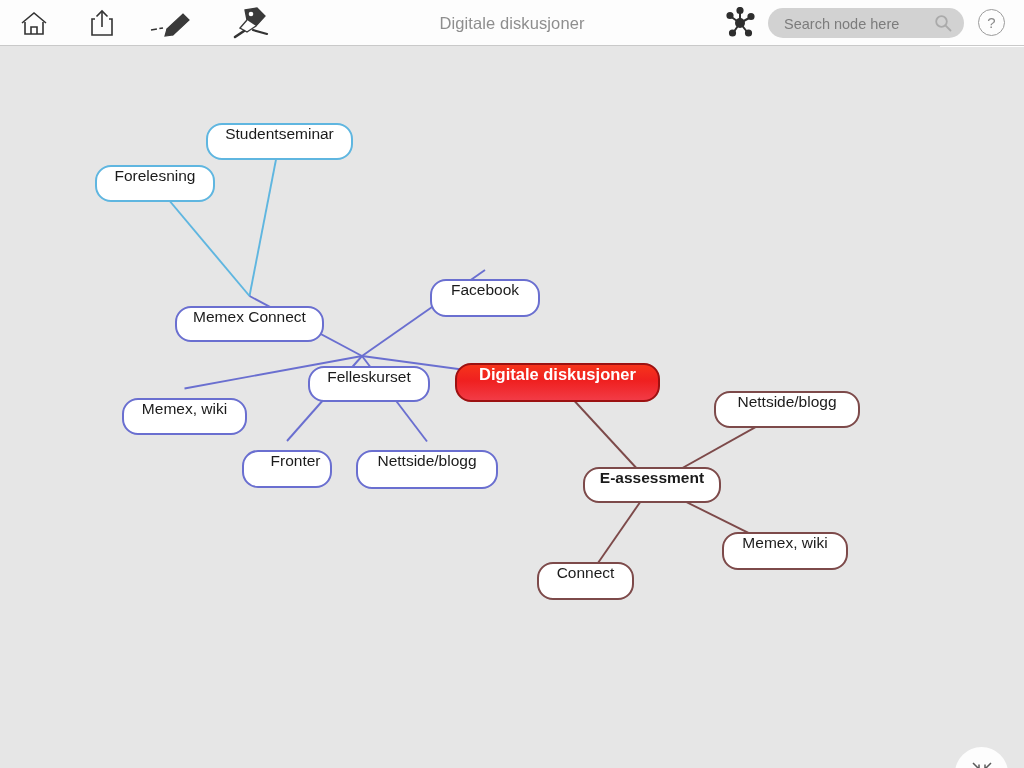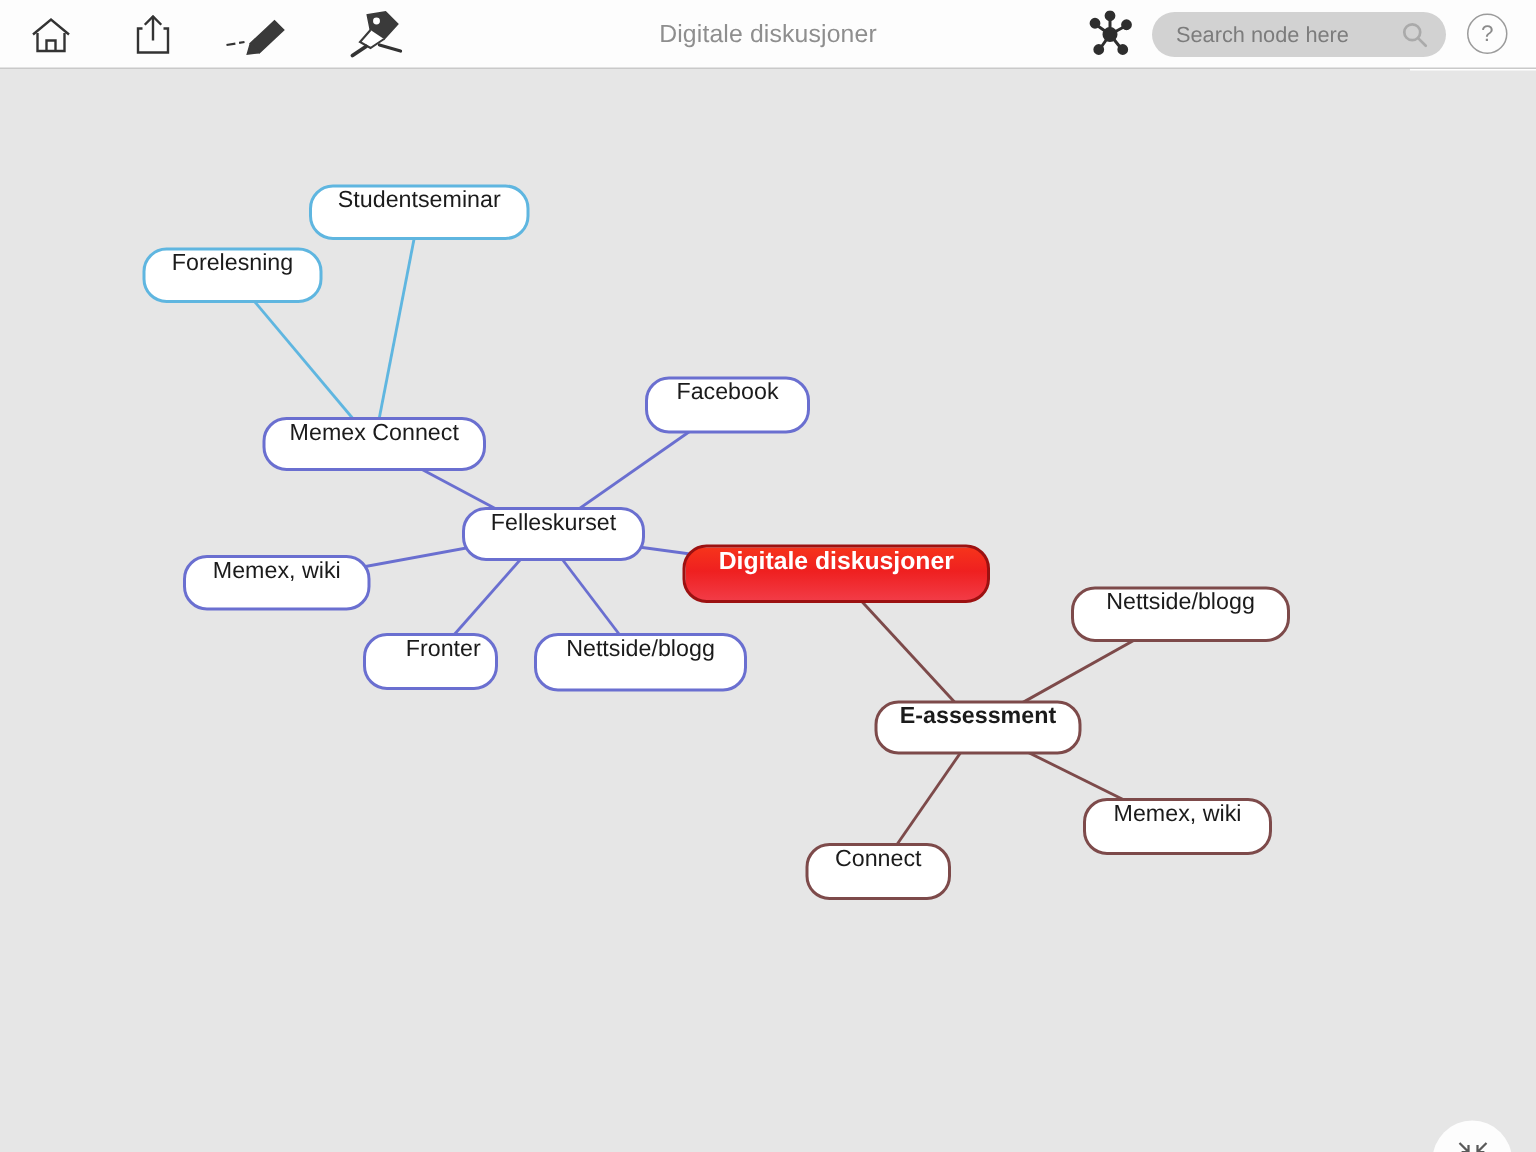--- a/index.html
+++ b/index.html
@@ -128,21 +128,21 @@
     display: flex;
     justify-content: center;
     font-size: 15.5px;
     color: #1b1b1b;
     white-space: nowrap;
     cursor: pointer;
     border-width: 2.2px;
     border-style: solid;
   }
   .node.blue   { border-color: #5fb6e0; }
-  .node.purple { border-color: #6a6fd0; }
+  .node.purple { border-color: #6a6fd0; margin-top: 28px; }
   .node.maroon { border-color: #7d4game; }
   .node.maroon { border-color: #7d4a4a; }
 
   .node.root {
     border-color: #9c1111;
     border-width: 2.4px;
     color: #ffffff;
     font-weight: bold;
     font-size: 16.5px;
     background: linear-gradient(to bottom, #f6341b 0%, #ef2020 45%, #f23b46 100%);

